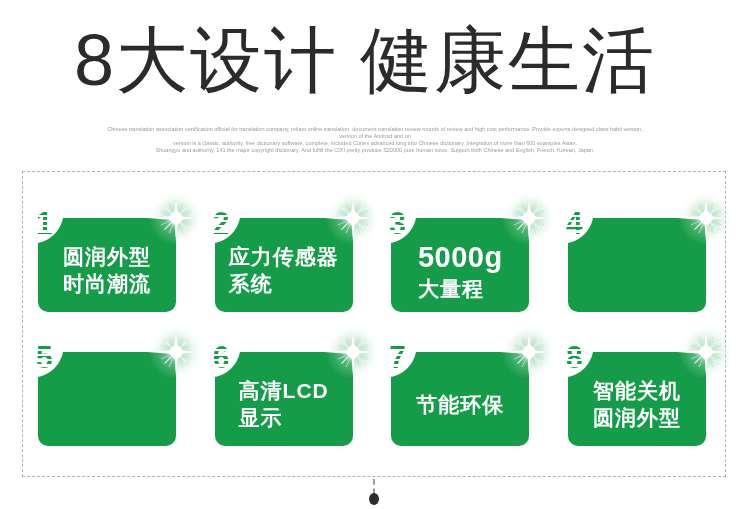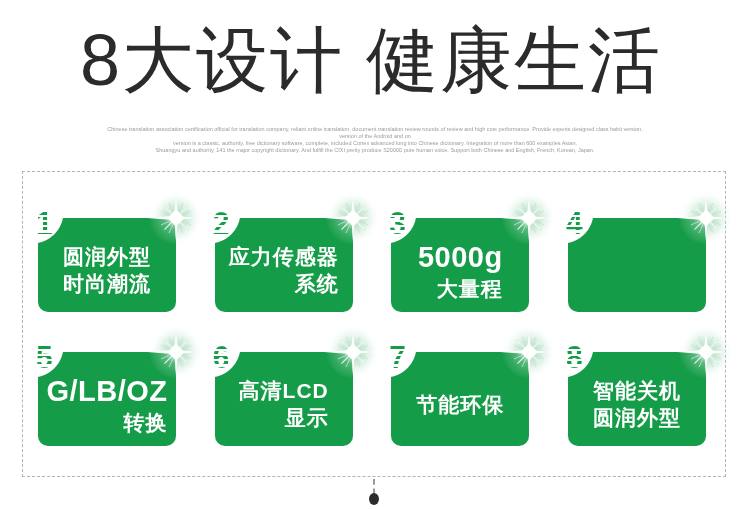--- a/index.html
+++ b/index.html
@@ -3,21 +3,21 @@
 <meta charset="utf-8">
 <style>
   html,body{margin:0;padding:0;}
   body{
     width:750px;height:509px;position:relative;overflow:hidden;
     background:#ffffff;
     font-family:"Liberation Sans", sans-serif;
     --green:#159c48;
   }
   .title{
-    position:absolute;top:14px;left:16px;width:710px;
+    position:absolute;top:14px;left:10px;width:710px;
     text-align:center;
     font-size:72px;line-height:1.3;font-weight:100;
     color:#2b2b2b;letter-spacing:2px;white-space:nowrap;
     margin:0;
   }
   .subtext{
     position:absolute;top:126px;left:105px;width:540px;
     text-align:center;color:#9b9b9b;
     font-size:5.5px;line-height:7px;
   }
@@ -42,21 +42,21 @@
     background:repeating-linear-gradient(180deg, var(--green) 0 2.6px, #ffffff 2.6px 4.8px);
     -webkit-background-clip:text;background-clip:text;color:transparent;
     transform:scaleY(1.06);
   }
   .sparkle{
     position:absolute;top:-29px;right:-29px;width:58px;height:58px;z-index:2;
     pointer-events:none;
   }
   .label{
     position:relative;z-index:1;
-    padding-top:12px;text-align:right;
+    padding-top:12px;text-align:left;
     color:#ffffff;font-weight:bold;font-size:21px;line-height:1.28;
     letter-spacing:1px;
   }
   .label .line.latin{font-size:29px;letter-spacing:0.5px;}
   .connector{
     position:absolute;left:373px;top:479px;height:15px;width:0;
     border-left:2px dashed #9a9a9a;
   }
   .dot{
     position:absolute;left:369px;top:493px;width:10px;height:12px;
@@ -222,24 +222,20 @@
       <polygon points="0,29 29,26.8 29,31.2" fill="#ffffff" opacity="0.97"></polygon>
       <polygon points="55,29 29,27.2 29,30.8" fill="#ffffff" opacity="0.92"></polygon>
       <polygon points="29,5 27,29 31,29" fill="#ffffff" opacity="0.92"></polygon>
       <polygon points="29,53 27.2,29 30.8,29" fill="#ffffff" opacity="0.92"></polygon>
       <g stroke="#ffffff" stroke-width="1.2" opacity="0.65">
         <line x1="18" y1="18" x2="40" y2="40"></line>
         <line x1="40" y1="18" x2="18" y2="40"></line>
       </g>
       <rect x="23" y="23" width="12" height="12" fill="#ffffff" transform="rotate(45 29 29)"></rect>
     </svg>
-    <div class="label">
-          <div class="line latin">G/LB/OZ</div>
-          <div class="line">转换</div>
-        </div>
   </div>
 
   <div class="card">
     <div class="num">6</div>
     <svg class="sparkle" viewBox="0 0 58 58">
       <circle cx="29" cy="29" r="27" fill="url(#glowG)"></circle>
       <g stroke="#bfe5cd" stroke-width="1" opacity="0.85">
         <line x1="29" y1="10" x2="29" y2="48"></line>
         <line x1="10" y1="29" x2="48" y2="29"></line>
         <line x1="17" y1="17" x2="41" y2="41"></line>

